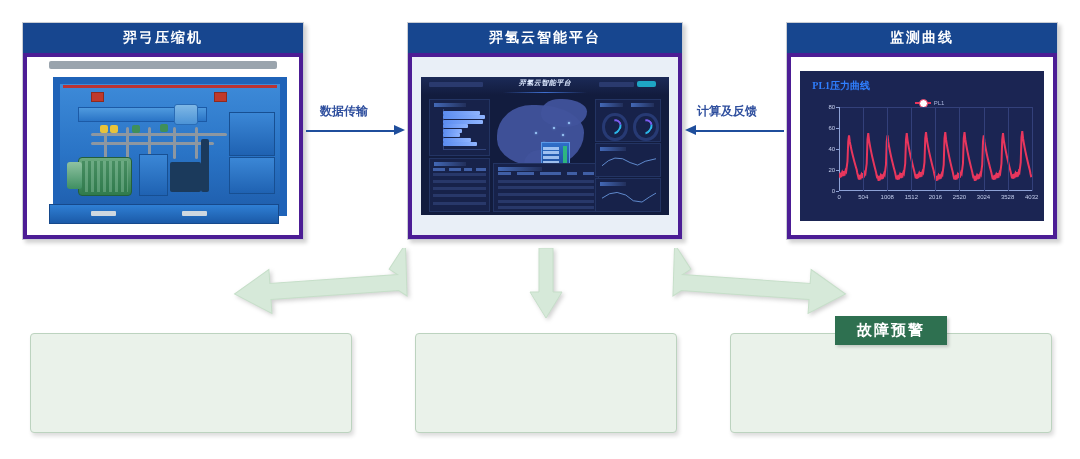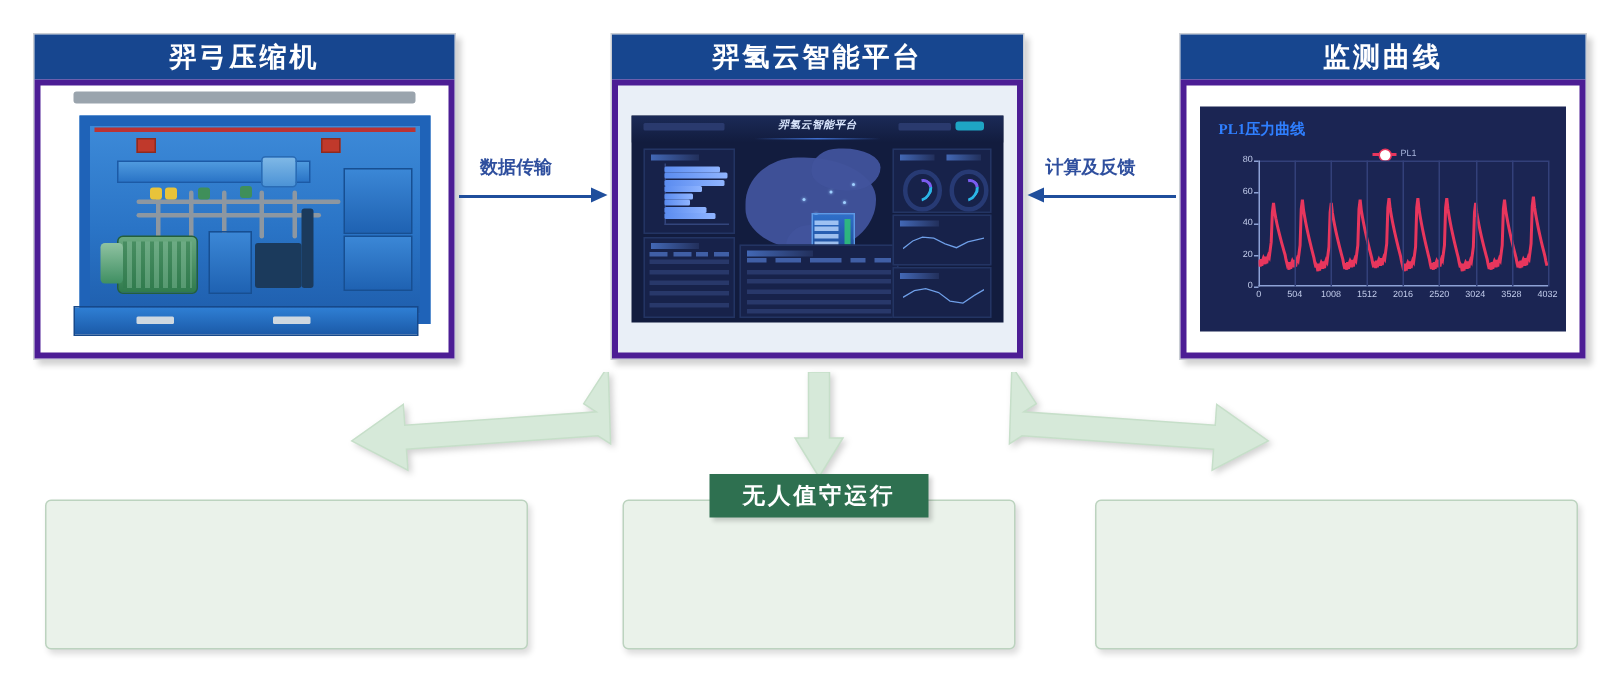--- a/index.html
+++ b/index.html
@@ -2,21 +2,21 @@
 <html><head>
 <meta charset="utf-8">
 <style>
   html,body{margin:0;padding:0;background:#ffffff;}
   body{width:1080px;height:459px;position:relative;overflow:hidden;
        font-family:"Liberation Serif","DejaVu Serif",serif;}
 
   .panel{position:absolute;background:#ffffff;border:1px solid #c9cdd4;
          box-shadow:3px 3px 4px rgba(0,0,0,.18);box-sizing:border-box;}
   .panel-header{background:#17468f;color:#ffffff;text-align:center;
-       font-size:18px;font-weight:700;letter-spacing:2px;line-height:30px;height:30px;}
+       font-size:14px;font-weight:700;letter-spacing:2px;line-height:30px;height:30px;}
   .panel-body{position:relative;width:100%;height:calc(100% - 30px);
        background:#4c1d95;box-sizing:border-box;padding:4px;}
 
   
   #compressor-photo{position:absolute;inset:4px;background:#ffffff;overflow:hidden;}
   .cmp-skid{position:absolute;left:8%;top:6%;width:84%;height:88%;}
   .cmp-frame{position:absolute;left:2%;top:6%;width:96%;height:80%;
       border:7px solid #1f63b8;background:#2f7fd4;}
   .cmp-frame-inner{position:absolute;inset:0;background:
       linear-gradient(180deg,#3d8ad8 0%,#2a74c6 55%,#1f5fae 100%);}
@@ -347,17 +347,17 @@
 <div class="g-arrow" style="left:670px;top:248px;width:180px;height:72px;">
   <svg width="180" height="72" viewBox="0 0 180 72">
     <polygon points="2,2 20,26 12,32 140,32 140,18 176,40 140,62 140,48 12,48 4,54 2,2" fill="#d6e9d9" stroke="#c6dfc9" stroke-width="1" transform="rotate(4 90 36)"></polygon>
   </svg>
 </div>
 
 <div class="gcard" style="left:30px;top:333px;width:322px;height:100px;">
 </div>
 
 <div class="gcard" style="left:415px;top:333px;width:262px;height:100px;">
-  <div class="gcard-header">无人值守运行</div>
 </div>
 
 <div class="gcard" style="left:730px;top:333px;width:322px;height:100px;">
+  <div class="gcard-header">故障预警</div>
 </div>
 
 </body></html>

